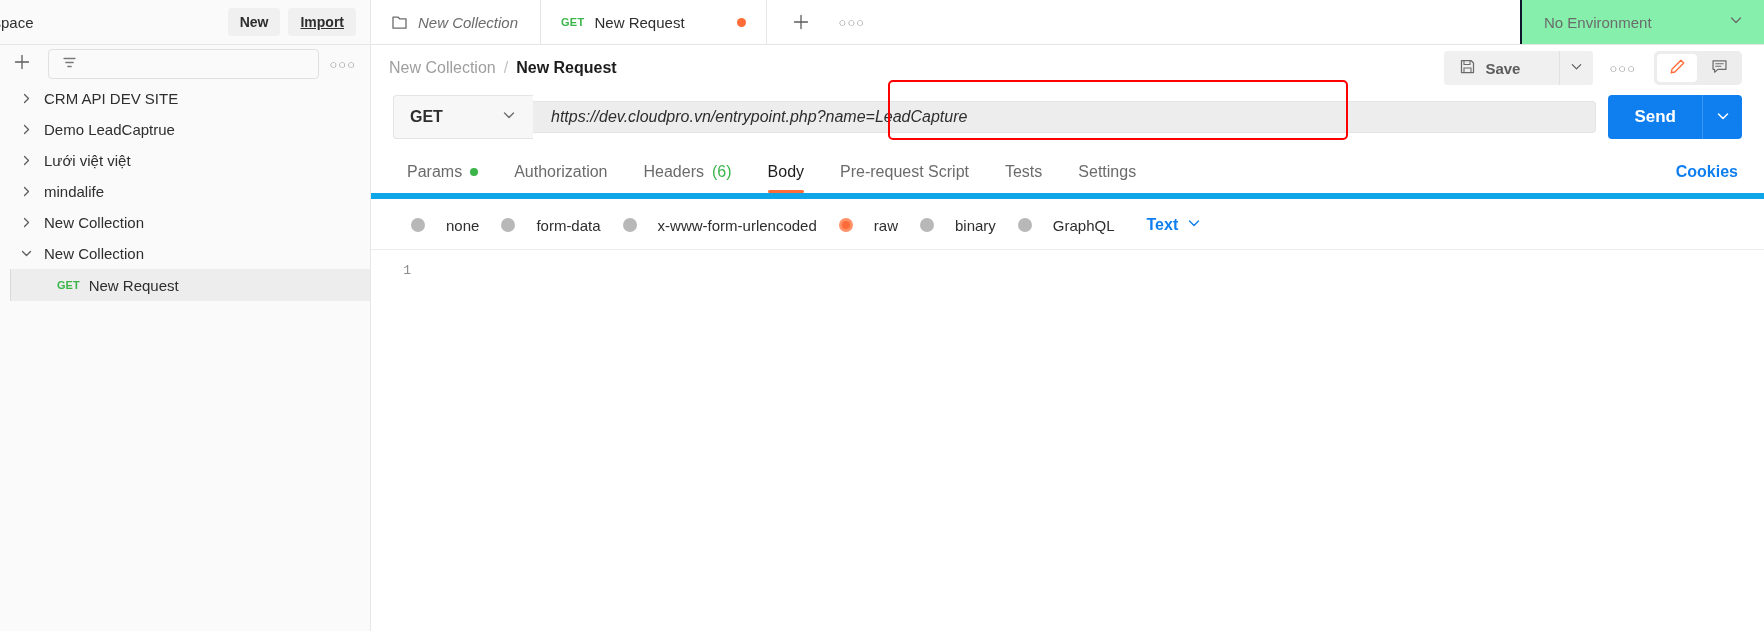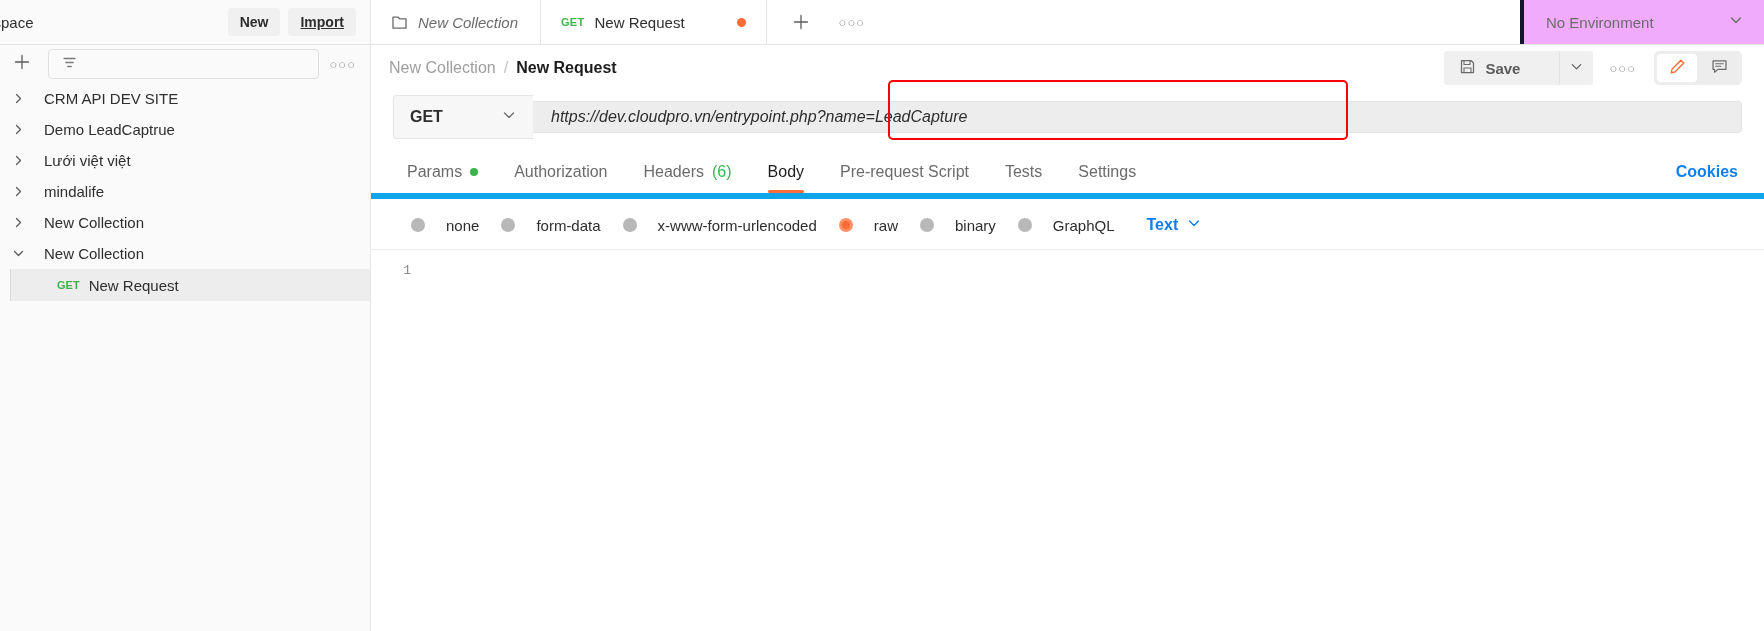--- a/index.html
+++ b/index.html
@@ -133,22 +133,22 @@
     color: #8c8c8c;
     line-height: 1;
   }
   .env-selector {
     width: 244px;
     min-width: 244px;
     display: flex;
     align-items: center;
     justify-content: space-between;
     padding: 0 20px 0 22px;
-    border-left: 4px solid #0f172a;
-    background: #f0abfc;
+    border-left: 2px solid #0f172a;
+    background: #86efac;
     box-sizing: border-box;
     cursor: pointer;
   }
   .env-selector .env-name {
     font-size: 15px;
     color: #6b6b6b;
     white-space: nowrap;
   }
 
   
@@ -196,23 +196,23 @@
     align-items: center;
     padding: 0 12px;
     box-sizing: border-box;
     cursor: text;
   }
   .sidebar-list { flex: 1; overflow: hidden; }
   .sb-row {
     display: flex;
     align-items: center;
     height: 31px;
-    padding-left: 10px;
-    cursor: pointer;
-    gap: 18px;
+    padding-left: 18px;
+    cursor: pointer;
+    gap: 10px;
     box-sizing: border-box;
   }
   .sb-row .chev {
     width: 16px;
     display: flex;
     align-items: center;
     justify-content: center;
     color: #5c5c5c;
   }
   .sb-row .sb-label {
@@ -725,20 +725,30 @@
       <div class="url-row">
         <div class="method-select">
           <span class="mtext">GET</span>
           <span>
             <svg width="16" height="16" viewBox="0 0 16 16">
                 <path d="M3.5 6l4.5 4.5L12.5 6" stroke="#6b6b6b" stroke-width="1.3" fill="none" stroke-linecap="round" stroke-linejoin="round"></path>
               </svg>
           </span>
         </div>
         <div class="url-input" title="Enter URL or paste text">https://dev.cloudpro.vn/entrypoint.php?name=LeadCapture</div>
+        <div class="send-group">
+          <button class="send-btn">Send</button>
+          <button class="send-caret">
+            <span>
+              <svg width="16" height="16" viewBox="0 0 16 16">
+                  <path d="M3.5 6l4.5 4.5L12.5 6" stroke="#ffffff" stroke-width="1.5" fill="none" stroke-linecap="round" stroke-linejoin="round"></path>
+                </svg>
+            </span>
+          </button>
+        </div>
         <div class="annotation-box"></div>
       </div>
 
       <div class="req-tabs">
         <button class="req-tab">
           <span>Params</span>
           <span class="green-dot"></span>
         </button>
         <button class="req-tab">
           <span>Authorization</span>

